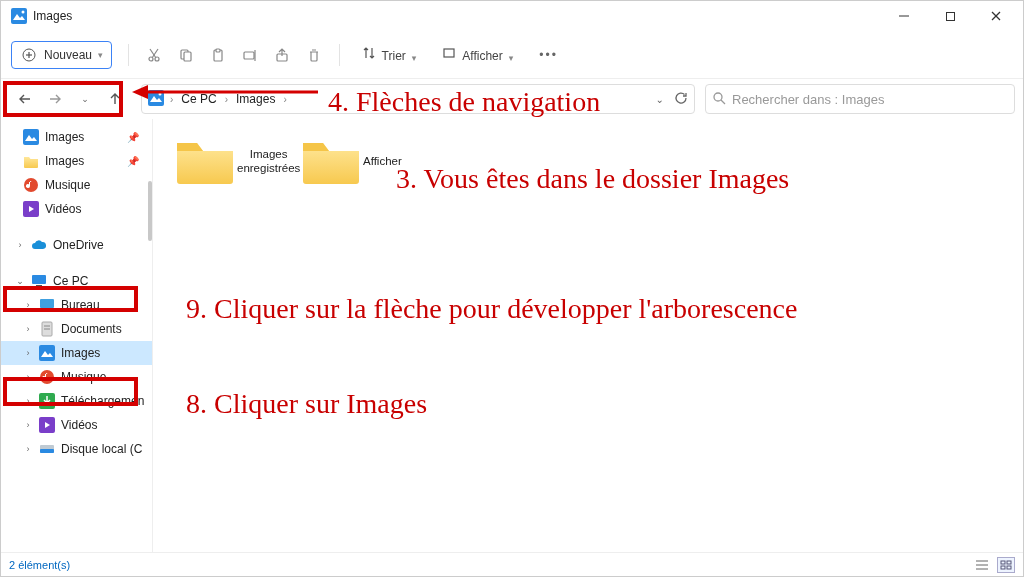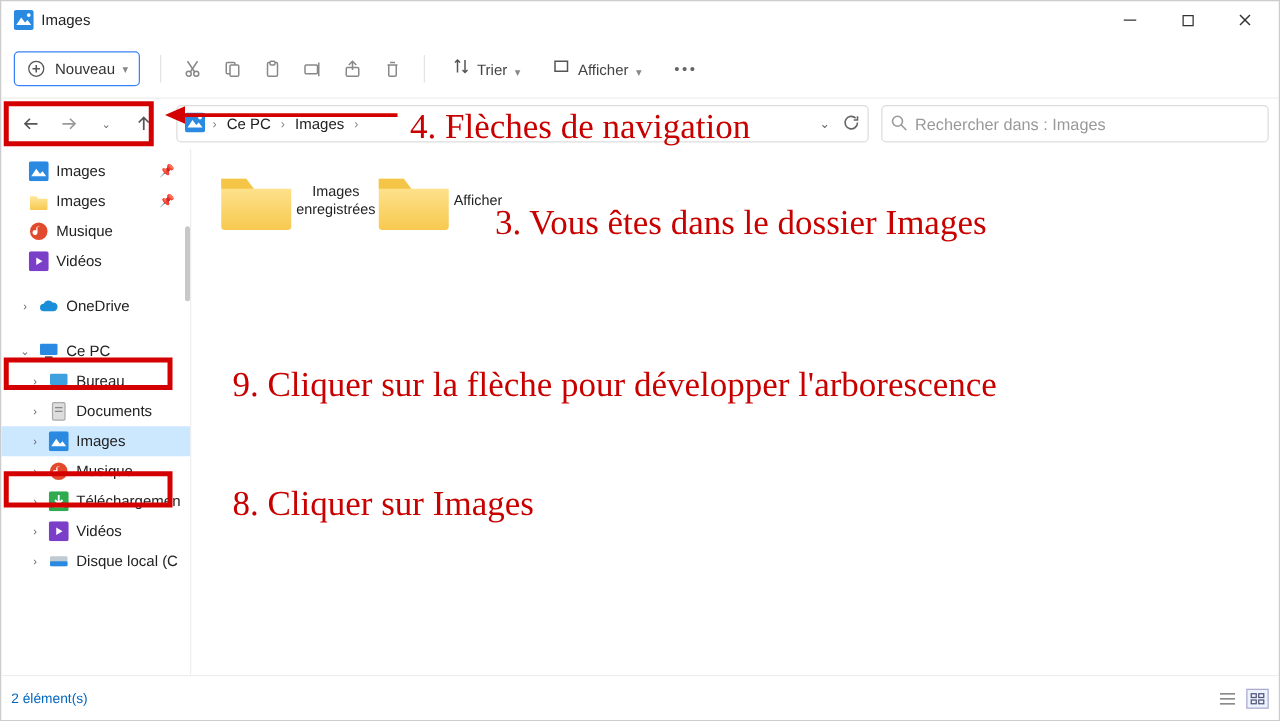--- a/index.html
+++ b/index.html
@@ -36,21 +36,21 @@
   .sitem.selected { background: #cce8ff; }
   .sitem .pin { margin-left: auto; margin-right: 6px; color: #999; font-size: 10px; }
   .sitem .exp { width: 10px; text-align: center; color: #666; font-size: 9px; }
   .sitem .exp.empty { visibility: hidden; }
   .sitem .ico { width: 16px; height: 16px; display:flex;align-items:center;justify-content:center; flex-shrink:0;}
   .content { flex: 1; position: relative; padding: 14px 20px; }
   .folders { display: flex; gap: 36px; }
   .folder { display: flex; flex-direction: row; align-items: center; width: 90px; }
   .folder .ficon { width: 64px; height: 52px; margin-bottom: 4px;}
   .folder .flabel { font-size: 11.5px; text-align: center; color: #222; line-height: 1.25; }
-  .status { height: 36px; border-top: 1px solid #eee; display: flex; align-items: center; padding: 0 8px; font-size: 11px; color: #0067c0; justify-content: space-between; gap: 15px; }
+  .status { height: 24px; border-top: 1px solid #eee; display: flex; align-items: center; padding: 0 8px; font-size: 11px; color: #0067c0; justify-content: space-between; gap: 15px; }
   .status .viewbtns { display:flex; gap:6px; color:#555;}
   .status .vbtn { width:18px; height:16px; display:flex;align-items:center;justify-content:center; border:1px solid transparent;}
   .status .vbtn.active { border-color:#aac; background:#eef4ff;}
   
   .redbox { position: absolute; border: 4px solid #d40000; }
   .anntext { position: absolute; font-family: Georgia, "Times New Roman", serif; color: #c80000; font-size: 28px; white-space: nowrap; }
   .indent1 { padding-left: 22px; }
 </style>
 </head>
 <body>

